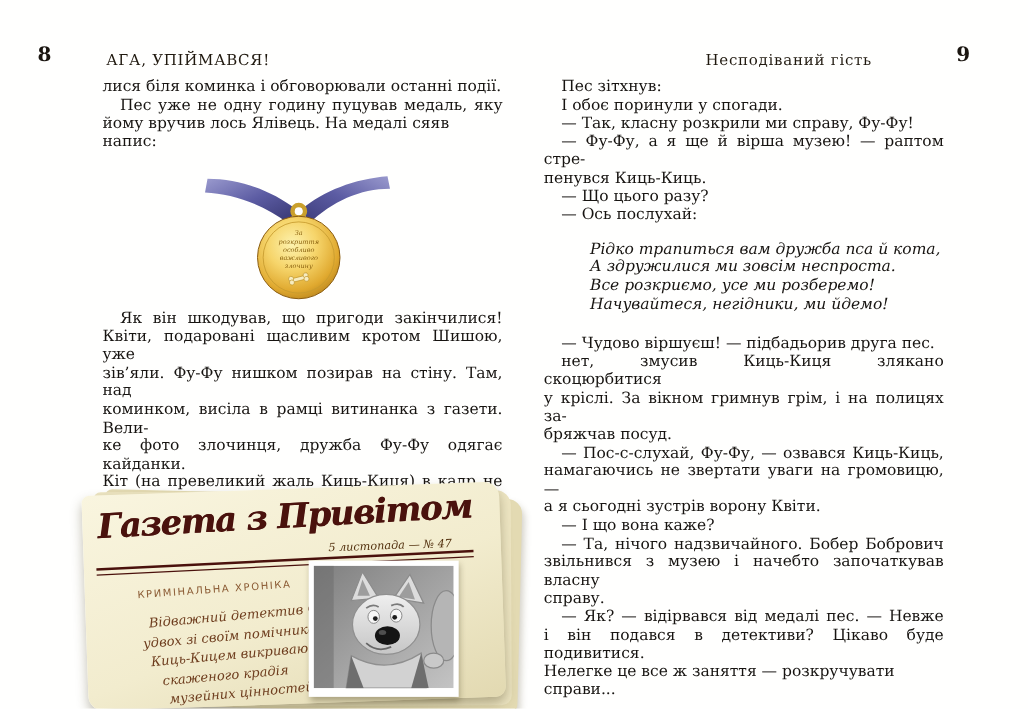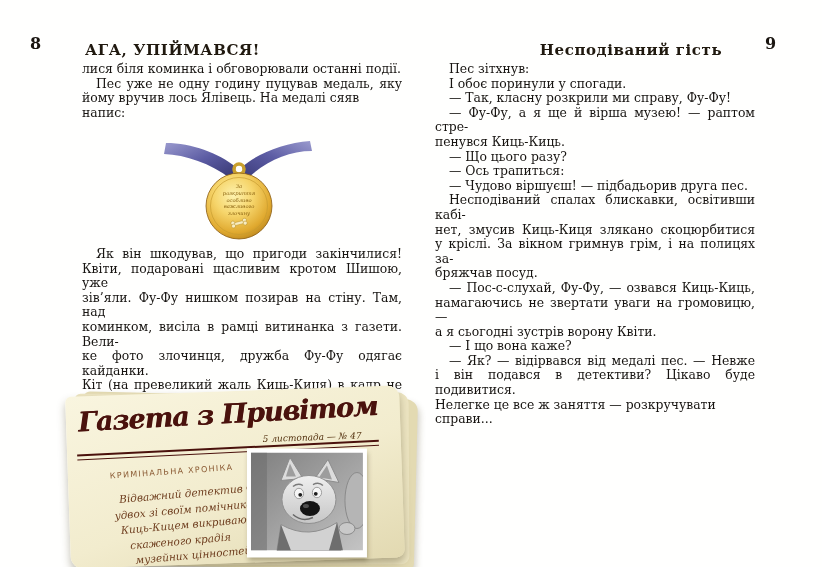--- a/index.html
+++ b/index.html
@@ -3,21 +3,21 @@
 <meta charset="utf-8">
 <style>
   html,body{margin:0;padding:0;background:#ffffff;}
   .canvas{position:relative;width:822px;height:567px;background:#fffffe;overflow:hidden;
           font-family:"DejaVu Serif",serif;color:#171411;}
 
   
   .folio{position:absolute;font-weight:bold;font-size:16px;color:#1a1510;}
   .folio-left{left:30px;top:34px;}
   .folio-right{left:765px;top:34px;}
-  .running{position:absolute;top:41px;font-size:15px;letter-spacing:.6px;color:#20190f;font-weight:bold;}
+  .running{position:absolute;top:41px;font-size:12px;letter-spacing:.6px;color:#20190f;}
   .running-left{left:85px;}
   .running-right{left:530px;width:202px;text-align:center;}
 
   
   .tblock{position:absolute;width:320px;}
   .lp-block1{left:82px;top:62px;}
   .lp-block2{left:82px;top:247px;}
   .rp-body{left:435px;top:62px;}
   .line{font-size:12.4px;line-height:14.6px;white-space:normal;}
   .just{text-align:justify;text-align-last:justify;}
@@ -195,42 +195,52 @@
           <div class="line">— Так, класну розкрили ми справу, Фу-Фу!</div>
         </div>
         <div class="para indent">
           <div class="line just">— Фу-Фу, а я ще й вірша музею! — раптом стре-</div>
           <div class="line">пенувся Киць-Киць.</div>
         </div>
         <div class="para indent">
           <div class="line">— Що цього разу?</div>
         </div>
         <div class="para indent">
-          <div class="line">— Ось трапиться:</div>
-        </div>
+          <div class="line">— Ось послухай:</div>
+        </div>
+      </div>
+    <div class="poem">
+        <div class="line">Рідко трапиться вам дружба пса й кота,</div>
+        <div class="line">А здружилися ми зовсім неспроста.</div>
+        <div class="line">Все розкриємо, усе ми розберемо!</div>
+        <div class="line">Начувайтеся, негідники, ми йдемо!</div>
       </div>
     <div>
         <div class="para indent">
           <div class="line">— Чудово віршуєш! — підбадьорив друга пес.</div>
         </div>
         <div class="para indent">
-          <div class="line just">Несподіваний спалах блискавки, освітивши кабі-</div>
           <div class="line just">нет, змусив Киць-Киця злякано скоцюрбитися</div>
           <div class="line just">у кріслі. За вікном гримнув грім, і на полицях за-</div>
           <div class="line">бряжчав посуд.</div>
         </div>
         <div class="para indent">
           <div class="line just">— Пос-с-слухай, Фу-Фу, — озвався Киць-Киць,</div>
           <div class="line just">намагаючись не звертати уваги на громовицю, —</div>
           <div class="line">а я сьогодні зустрів ворону Квіти.</div>
         </div>
         <div class="para indent">
           <div class="line">— І що вона каже?</div>
         </div>
         <div class="para indent">
+          <div class="line just">— Та, нічого надзвичайного. Бобер Бобрович</div>
+          <div class="line just">звільнився з музею і начебто започаткував власну</div>
+          <div class="line">справу.</div>
+        </div>
+        <div class="para indent">
           <div class="line just">— Як? — відірвався від медалі пес. — Невже</div>
           <div class="line just">і він подався в детективи? Цікаво буде подивитися.</div>
           <div class="line">Нелегке це все ж заняття — розкручувати справи...</div>
         </div>
       </div>
   </div>
 
 </div>
 
 </body></html>

